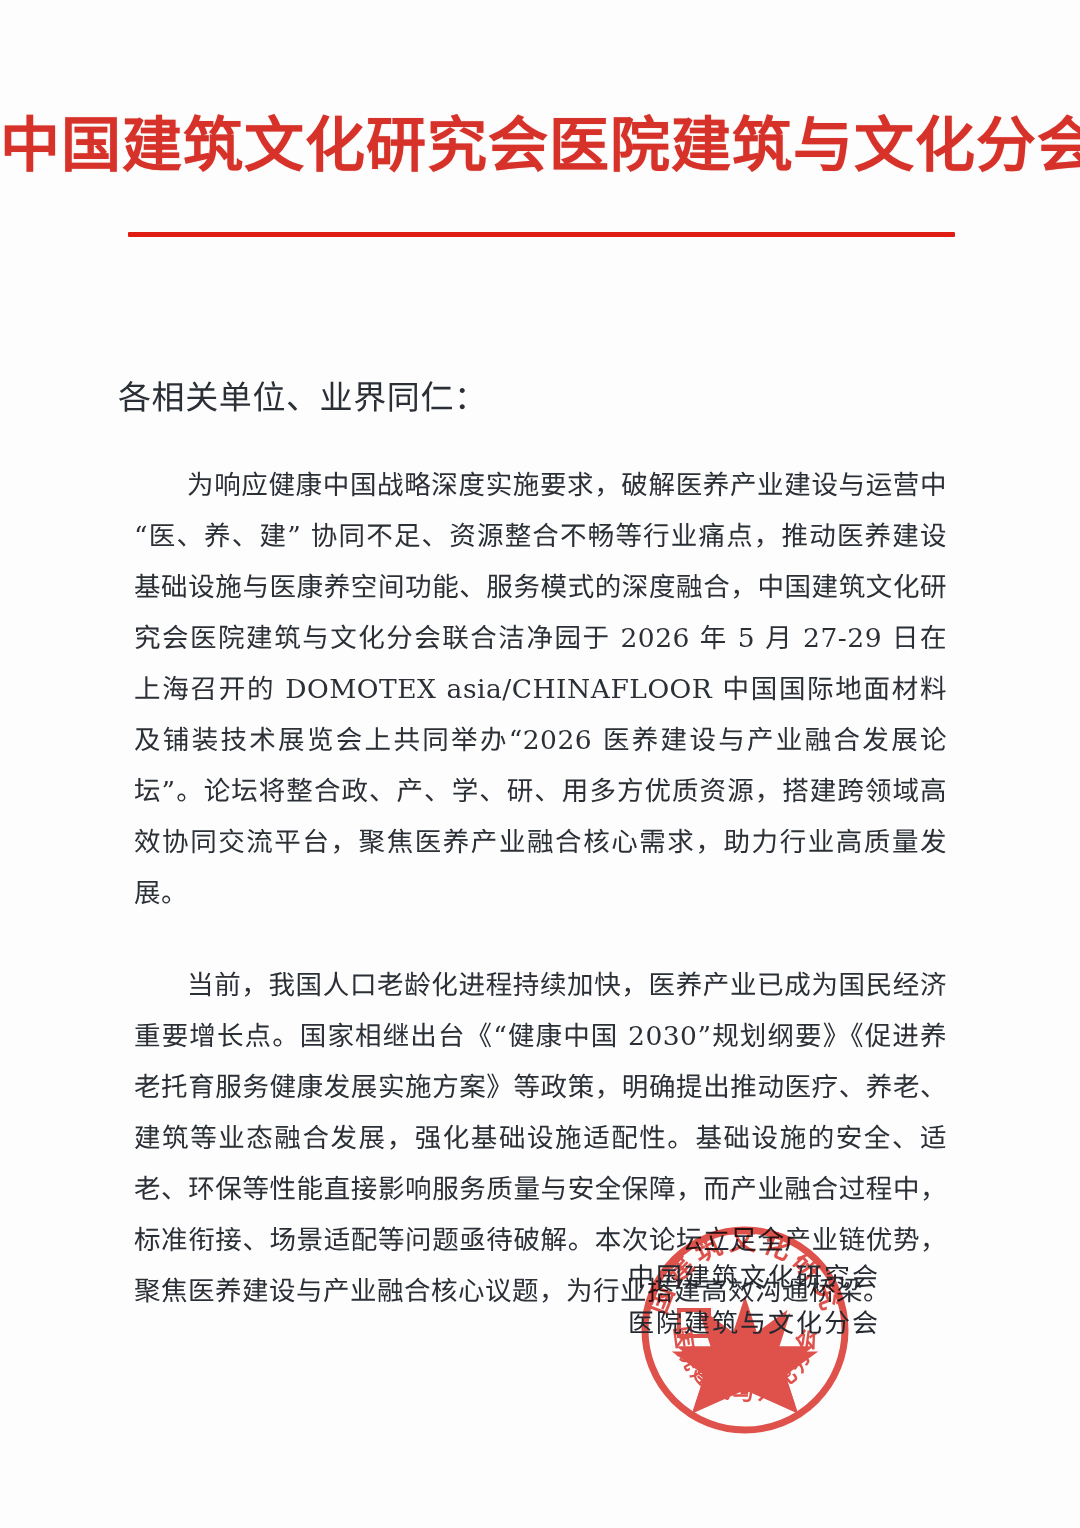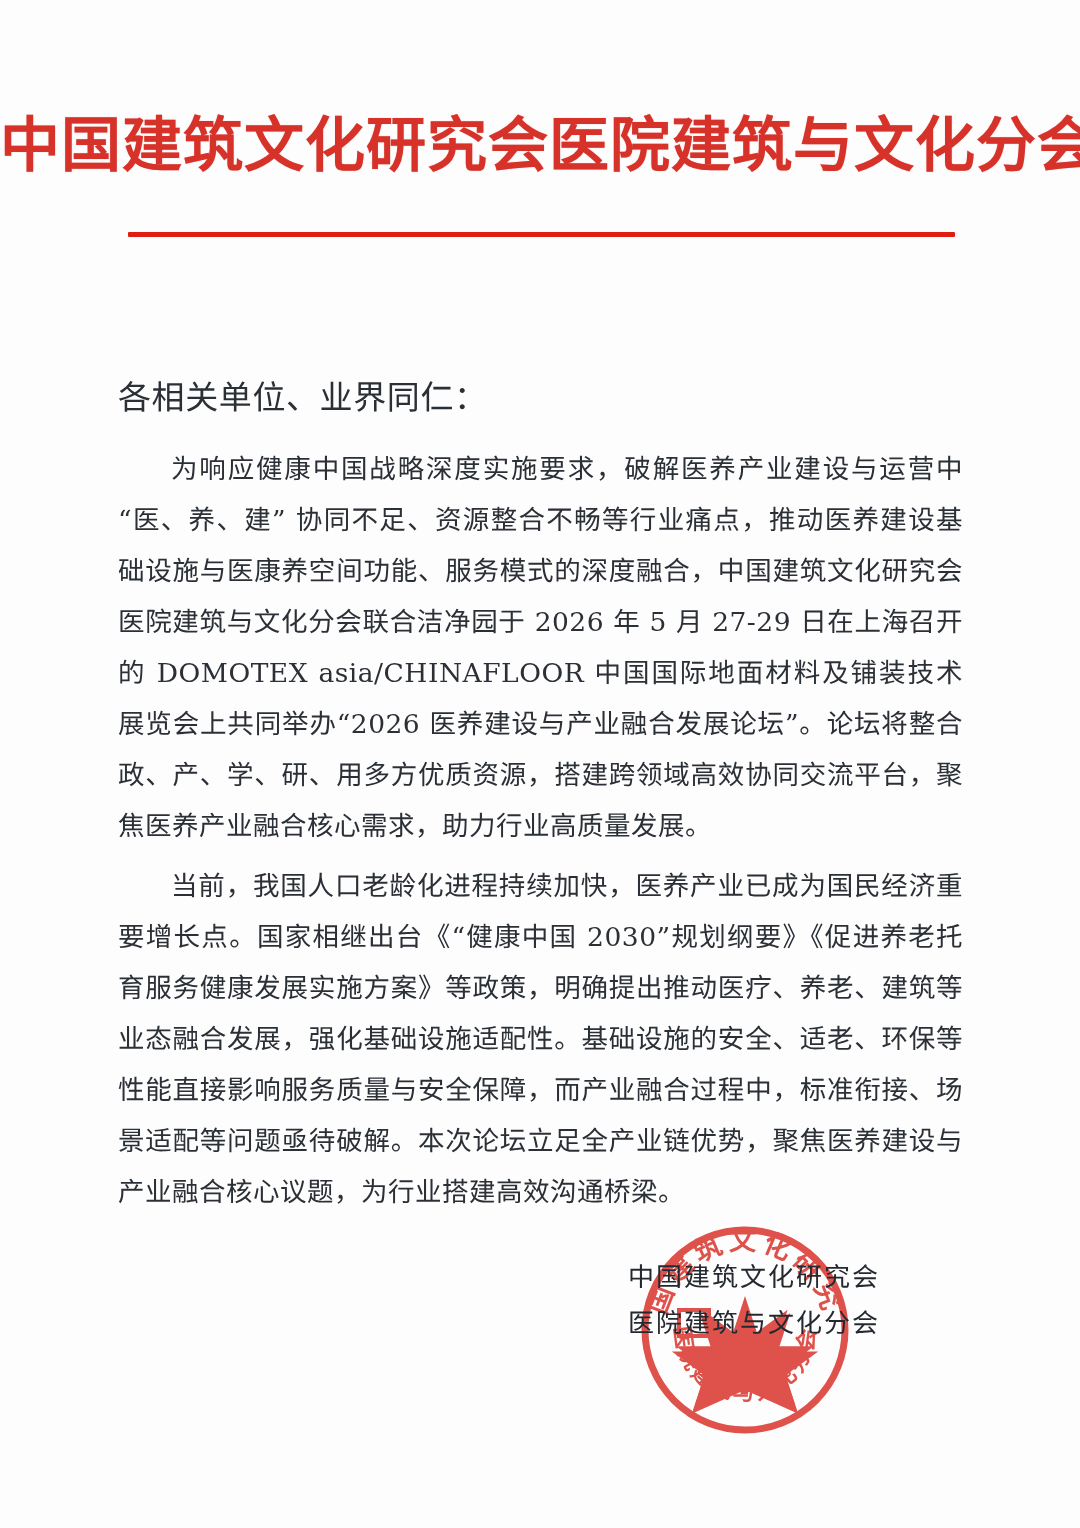--- a/index.html
+++ b/index.html
@@ -80,21 +80,21 @@
     letter-spacing: 0.6px;
   }
   .para {
     font-size: 26.5px;
     line-height: 51px;
     color: #2b2f36;
     letter-spacing: 0.5px;
     text-align: justify;
     text-justify: inter-ideograph;
     text-indent: 2em;
-    margin: 0;
+    margin: 16px;
   }
   .gap-small { height: 20px; }
   .gap-para  { height: 9px; }
 
   
   .signature {
     position: absolute;
     top: 1254px;
     left: 628px;
     width: 330px;

